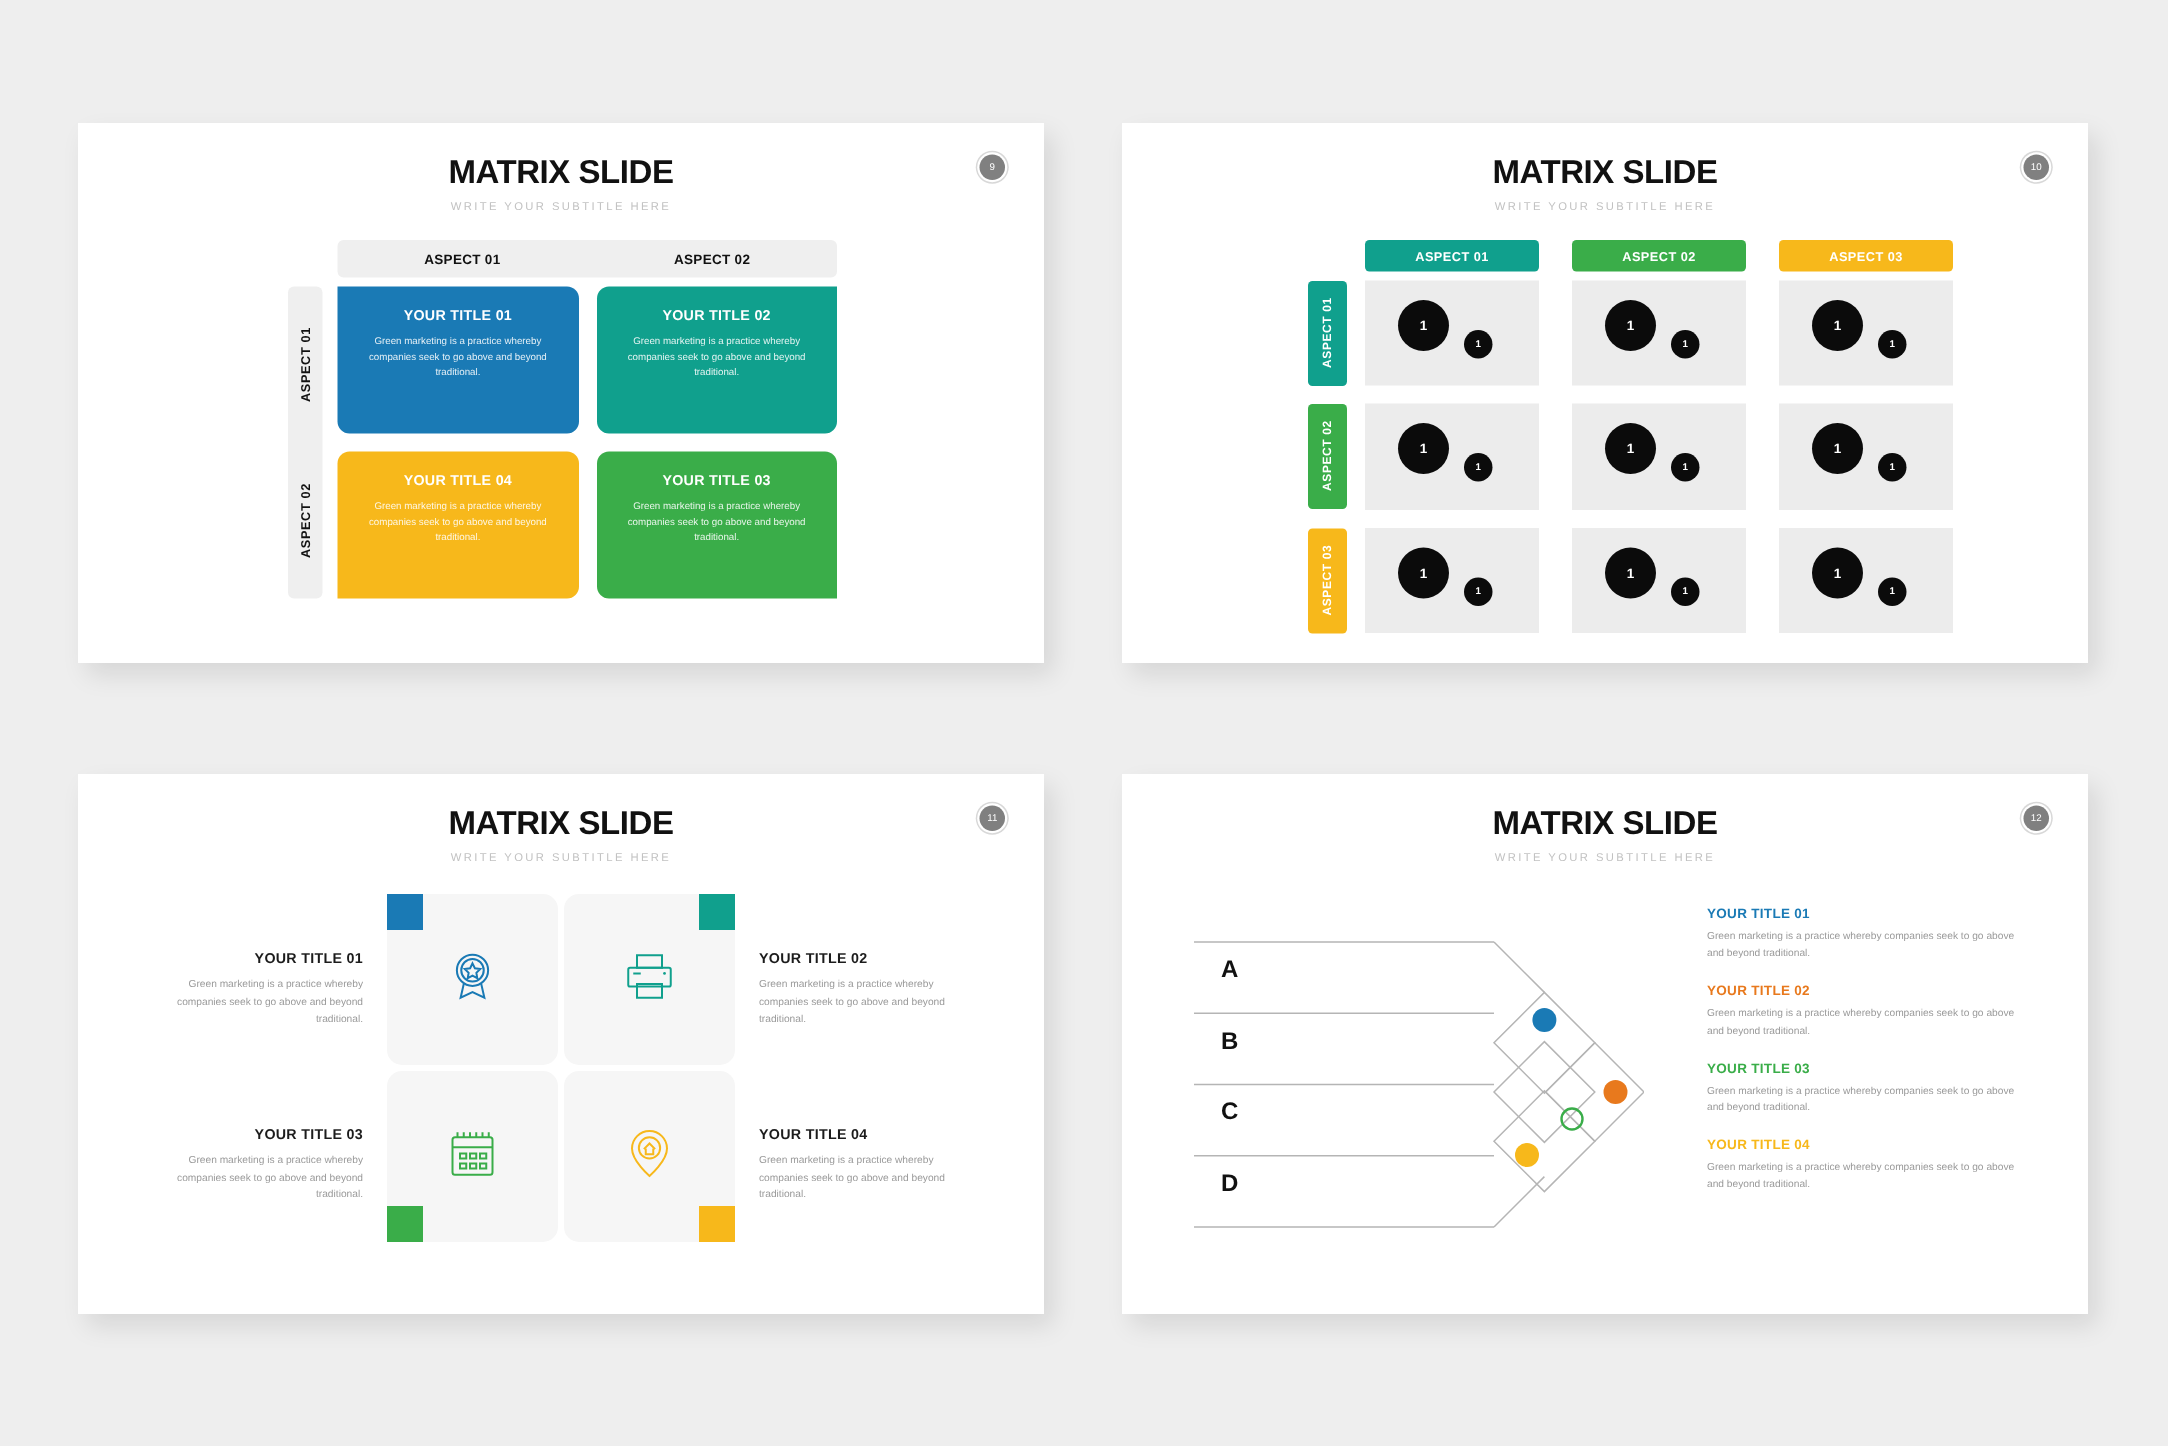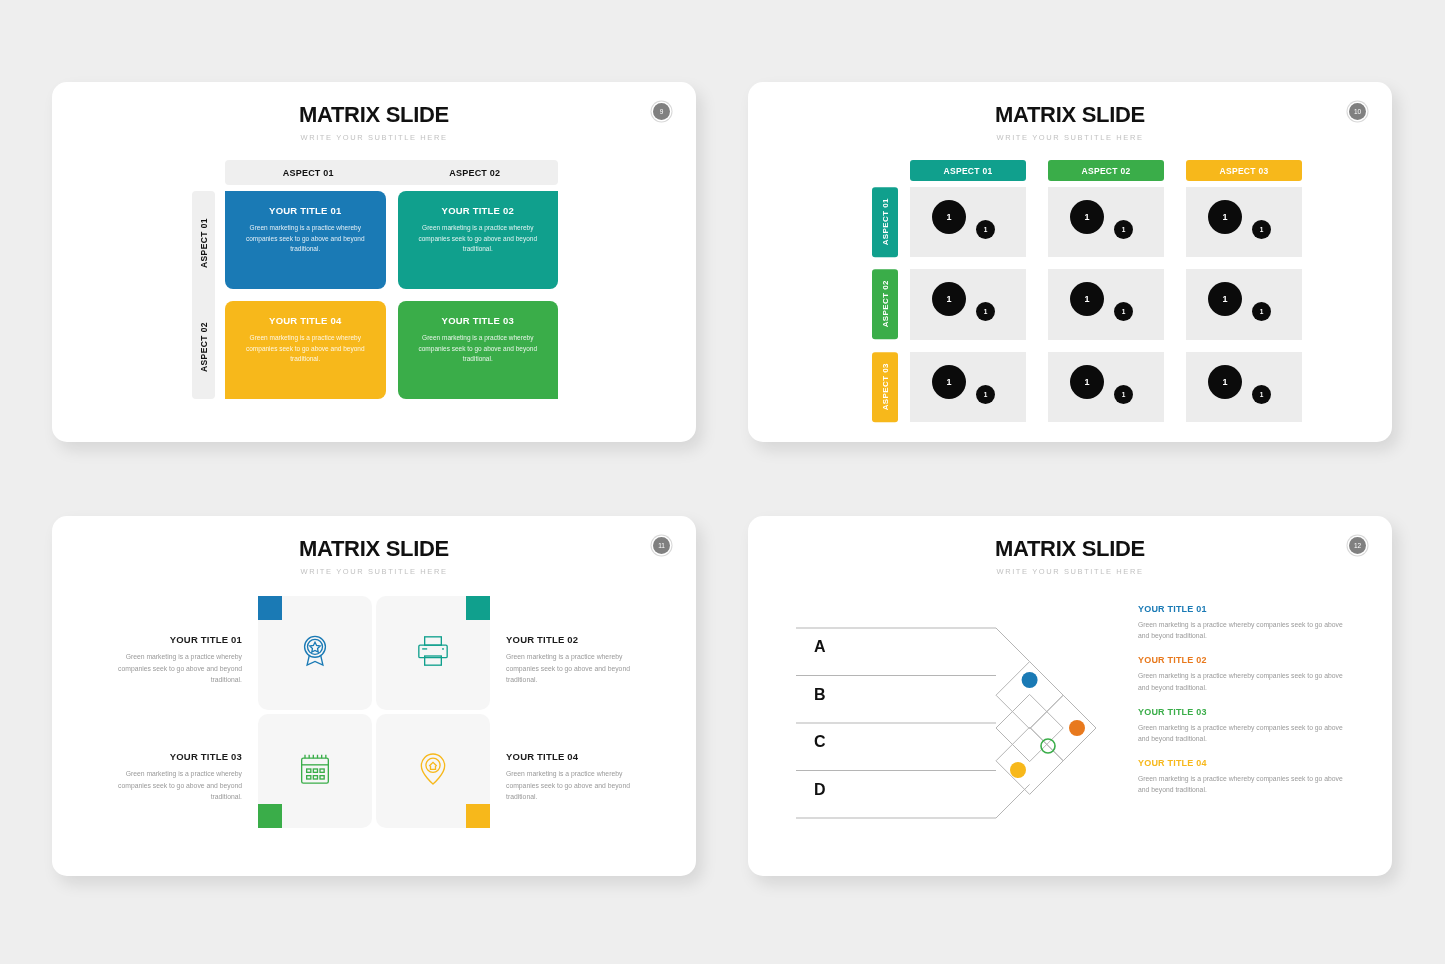--- a/index.html
+++ b/index.html
@@ -10,21 +10,20 @@
     overflow: hidden;
   }
   .deck {
     position: relative;
     width: 1445px; height: 964px;
   }
   .slide {
     position: absolute;
     background: #ffffff;
     box-shadow: 6px 8px 16px rgba(0,0,0,0.10);
-    border-radius: 15px;
   }
   #slide-1 { left: 52px;  top: 82px;  width: 644px; height: 360px; }
   #slide-2 { left: 748px; top: 82px;  width: 644px; height: 360px; }
   #slide-3 { left: 52px;  top: 516px; width: 644px; height: 360px; }
   #slide-4 { left: 748px; top: 516px; width: 644px; height: 360px; }
 
   .slide-title {
     text-align: center;
     font-size: 22px;
     font-weight: bold;

